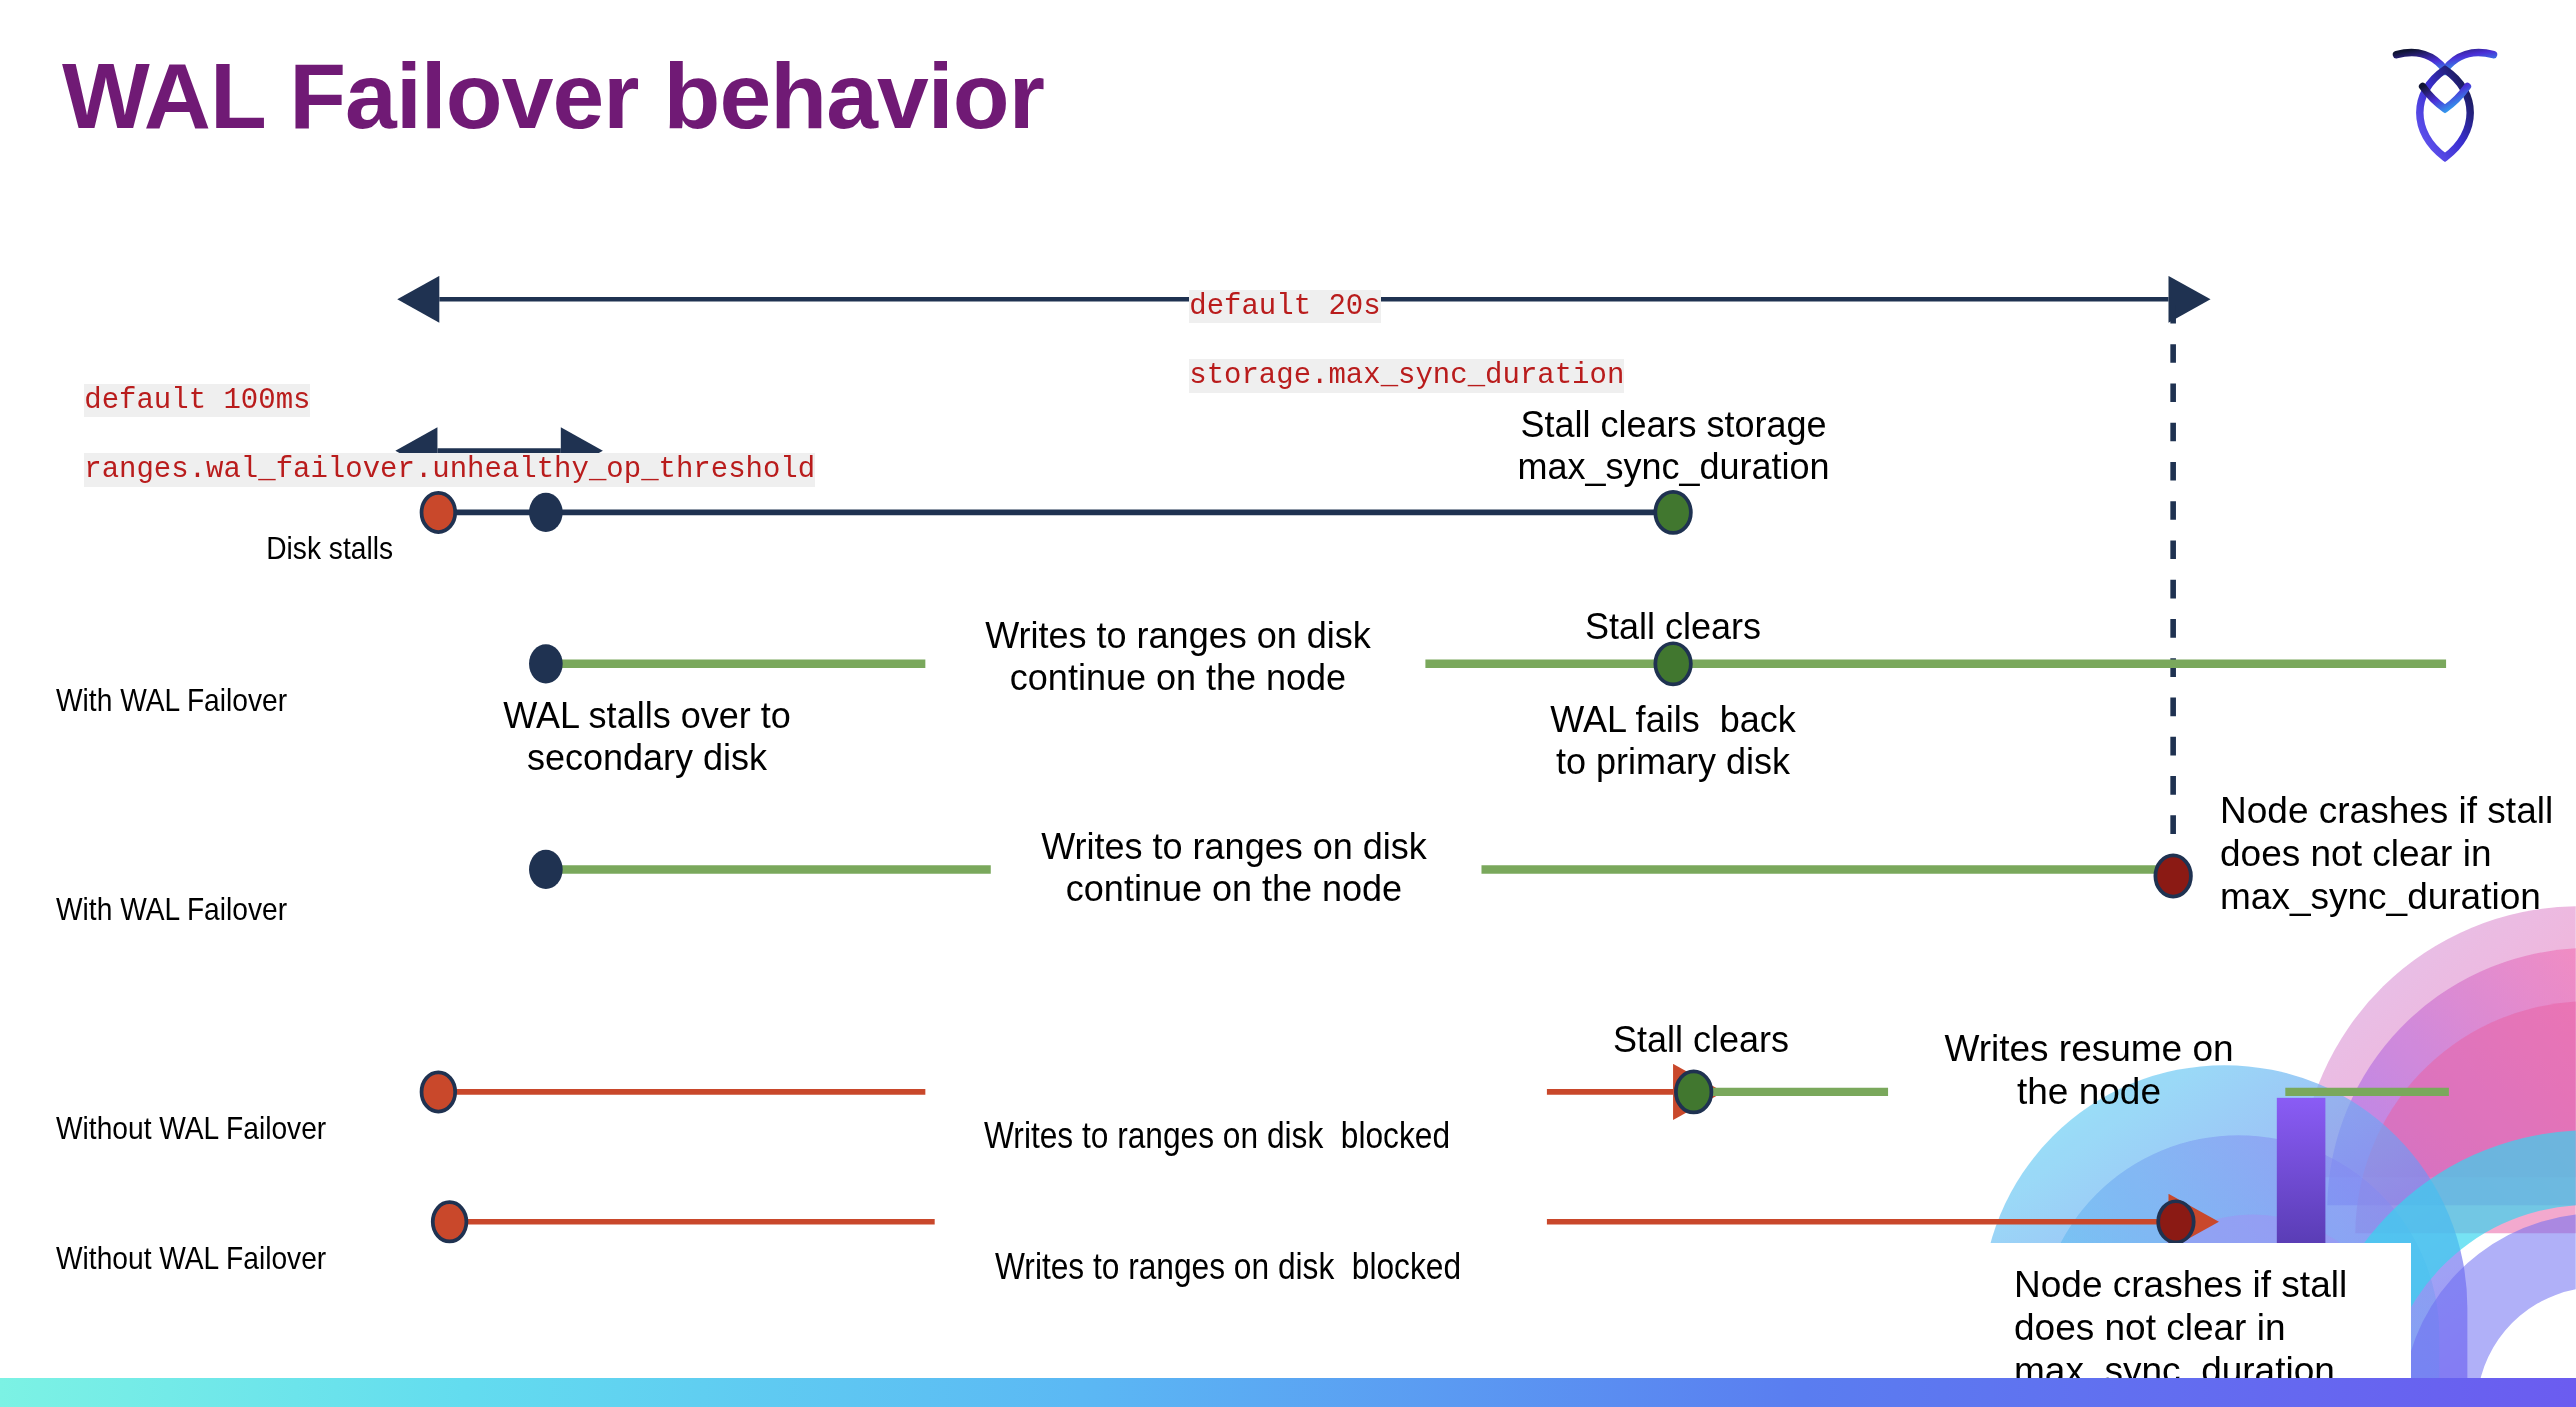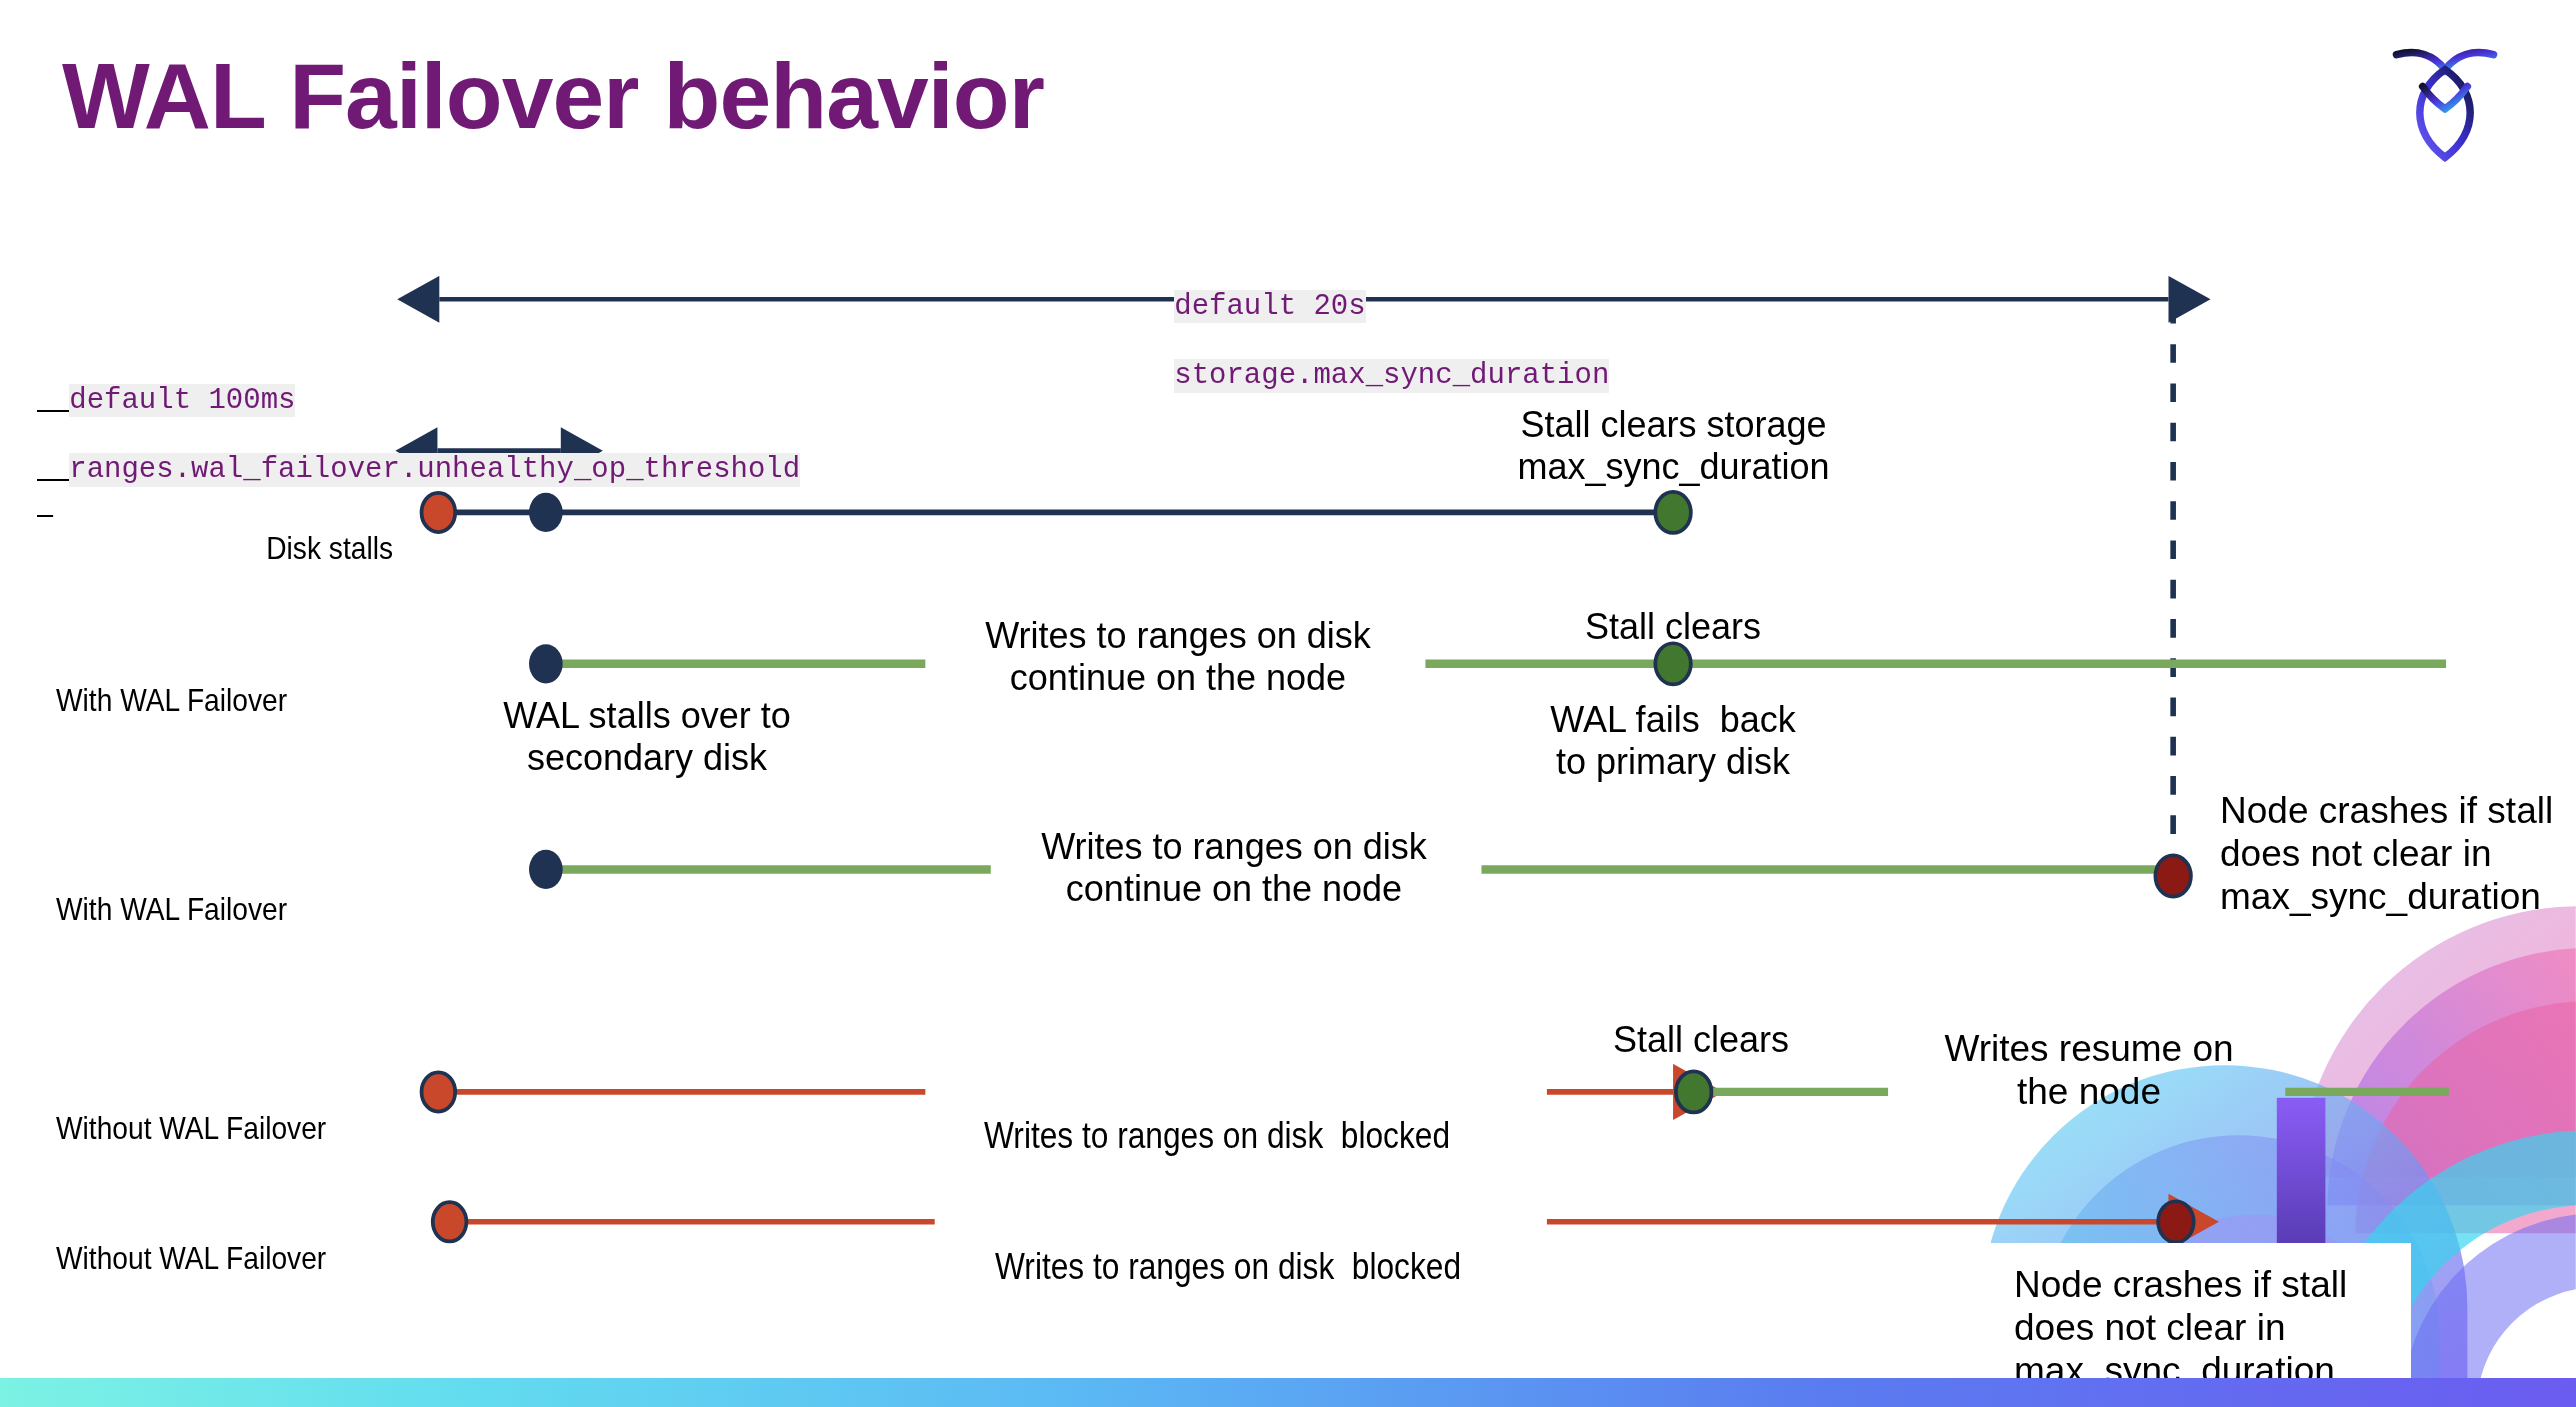--- a/index.html
+++ b/index.html
@@ -26,21 +26,21 @@
   #deco{position:absolute;left:1916px;top:897px;width:660px;height:510px;overflow:hidden;pointer-events:none;}
   #bottom-bar{position:absolute;left:0;top:1378px;width:2576px;height:30px;
     background:linear-gradient(90deg,#7cf2e4 0%,#63dcef 18%,#5bb8f4 42%,#5a7df0 70%,#6b5cf0 100%);}
 
   
   #graphics{position:absolute;left:0;top:0;width:2576px;height:1408px;}
 
   
   .lbl{position:absolute;color:#000;line-height:1.16;white-space:pre;}
   .mono{font-family:"Liberation Mono","DejaVu Sans Mono",monospace;
-        background:#efefef;color:#701a75;display:inline-block;}
+        background:#efefef;color:#b91c1c;display:inline-block;margin-left:15px;}
   .ctr{text-align:center;}
   .rgt{text-align:right;}
 
   .rowlabel{font-size:32px;}
   .note{font-size:36px;}
   .bignote{font-size:37px;}
 
   
   .squeeze{display:inline-block;transform:scaleX(.88);transform-origin:left center;}
 
@@ -183,21 +183,21 @@
 
   <div id="crashbox"></div>
 
   <div id="page-title">WAL Failover behavior</div>
 
   <div class="lbl" style="left:1142px;top:254px;font-size:29px;">
     <span class="mono">default 20s</span><br>
     <span class="mono">storage.max_sync_duration</span>
   </div>
 
-  <div class="lbl" style="left:37px;top:348px;font-size:29px;text-decoration:underline;">
+  <div class="lbl" style="left:37px;top:348px;font-size:29px;">
     <span class="mono">default 100ms</span><br>
     <span class="mono">ranges.wal_failover.unhealthy_op_threshold</span>
   </div>
 
   <div class="lbl rowlabel rgt" style="left:0px;top:493px;width:393px;">
     <span class="squeeze" style="transform-origin:right center;">Disk stalls</span>
   </div>
   <div class="lbl note ctr" style="left:1477px;top:404px;width:393px;">Stall clears storage
 max_sync_duration</div>
 

